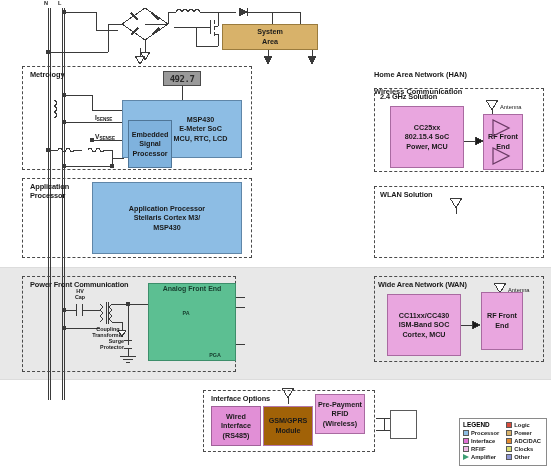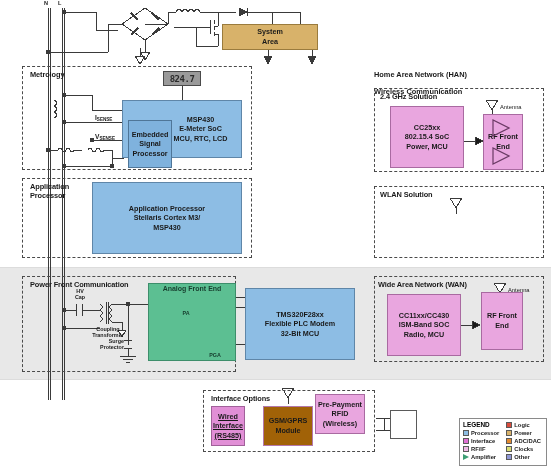--- a/index.html
+++ b/index.html
@@ -381,21 +381,21 @@
   <div class="nllabel" style="left:44px;top:0px;">N</div>
   <div class="nllabel" style="left:58px;top:0px;">L</div>
 
 
   <div class="blk blk-gold" style="left:222px;top:24px;width:96px;height:26px;">System
 Area</div>
 
   <div class="abs group" style="left:22px;top:66px;width:230px;height:104px;"></div>
   <div class="group-title" style="left:30px;top:70px;">Metrology</div>
 
-  <div class="lcd" style="left:163px;top:71px;width:38px;height:15px;">824.7</div>
+  <div class="lcd" style="left:163px;top:71px;width:38px;height:15px;">492.7</div>
 
   <div class="senselabel" style="left:95px;top:114px;">
     <sup>I</sup><sub>SENSE</sub>
   </div>
   <div class="senselabel" style="left:95px;top:133px;">
     <sup>V</sup><sub>SENSE</sub>
   </div>
 
   <div class="blk blk-blue" style="left:122px;top:100px;width:120px;height:58px;padding-left:38px;">MSP430
 E-Meter SoC
@@ -444,38 +444,35 @@
 Transformer</div>
   <div class="clabel" style="left:78px;top:338px;width:46px;white-space:pre-line;text-align:right;">Surge
 Protector</div>
 
   <div class="afe" style="left:148px;top:283px;width:88px;height:78px;">
     <div class="afe-title">Analog Front End</div>
   </div>
   <div class="clabel" style="left:178px;top:310px;width:16px;color:#153b2c;">PA</div>
   <div class="clabel" style="left:205px;top:352px;width:20px;color:#153b2c;">PGA</div>
 
-  <div class="blk blk-blue" style="left:245px;top:288px;width:110px;height:72px;">TMS320F28xx
-Flexible PLC Modem
-32-Bit MCU</div>
 
   <div class="abs group" style="left:374px;top:276px;width:170px;height:86px;"></div>
   <div class="group-title" style="left:378px;top:280px;">Wide Area Network (WAN)</div>
   <div class="antlabel" style="left:508px;top:287px;">Antenna</div>
 
   <div class="blk blk-pink" style="left:387px;top:294px;width:74px;height:62px;">CC11xx/CC430
 ISM-Band SOC
-Radio, MCU</div>
+Cortex, MCU</div>
   <div class="blk blk-pink" style="left:481px;top:292px;width:42px;height:58px;">RF Front
 End</div>
 
   <div class="abs group" style="left:203px;top:390px;width:172px;height:62px;"></div>
   <div class="group-title" style="left:211px;top:394px;">Interface Options</div>
 
-  <div class="blk blk-pink-d" style="left:211px;top:406px;width:34px;height:40px;text-decoration:underline;">Wired
+  <div class="blk blk-pink-d" style="left:211px;top:406px;width:50px;height:40px;">Wired
 Interface
 (RS485)</div>
   <div class="blk blk-pink-l" style="left:263px;top:406px;width:50px;height:40px;">GSM/GPRS
 Module</div>
   <div class="blk blk-pink" style="left:315px;top:394px;width:50px;height:40px;">Pre-Payment
 RFID
 (Wireless)</div>
 
   <div class="legend" style="left:459px;top:418px;width:88px;height:48px;">
     <div class="legend-grid">

